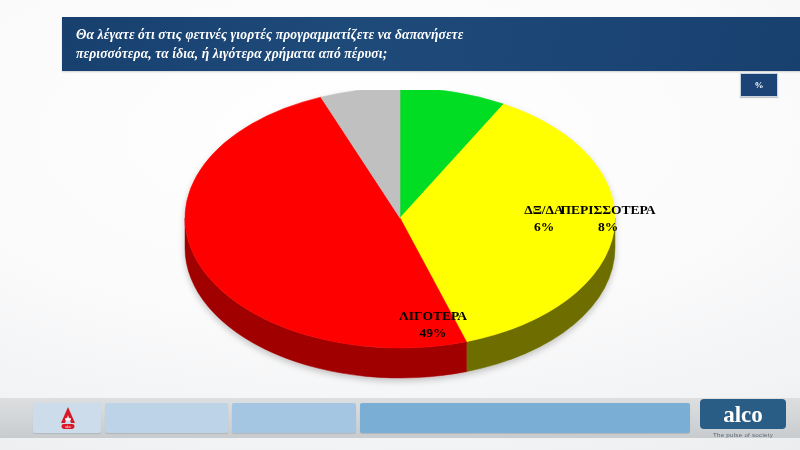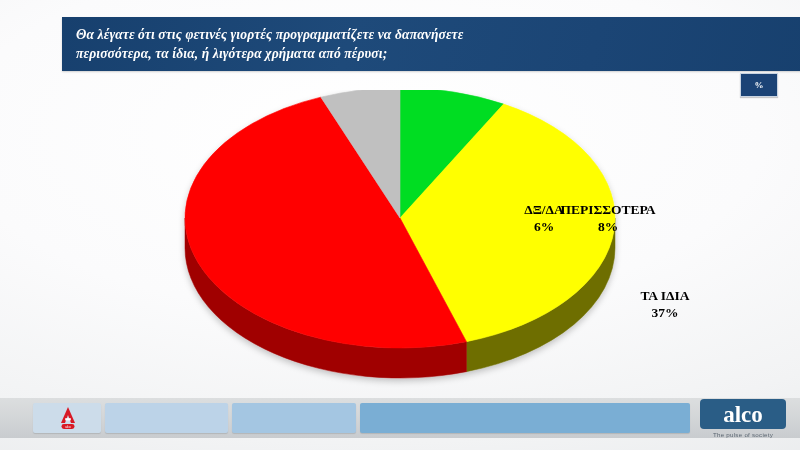--- a/index.html
+++ b/index.html
@@ -200,25 +200,25 @@
     <div class="slice-label" id="label-dk">
       <span class="lbl-name">ΔΞ/ΔΑ</span>
       <span class="lbl-val">6%</span>
     </div>
 
     <div class="slice-label" id="label-more">
       <span class="lbl-name">ΠΕΡΙΣΣΟΤΕΡΑ</span>
       <span class="lbl-val">8%</span>
     </div>
 
-    <div class="slice-label" id="label-same">
-      <span class="lbl-name">ΤΑ ΙΔΙΑ</span>
-      <span class="lbl-val">37%</span>
+
+    <div class="slice-label" id="label-less">
+      <span class="lbl-name">ΛΙΓΟΤΕΡΑ</span>
+      <span class="lbl-val">49%</span>
     </div>
-
   </div>
 
   <div id="footer-strip"></div>
 
   <div class="footer-box" id="footer-box-1"></div>
   <div class="footer-box" id="footer-box-2"></div>
   <div class="footer-box" id="footer-box-3"></div>
   <div class="footer-box" id="footer-box-4"></div>
 
   <svg id="brand-a-logo" viewBox="0 0 26 25">

